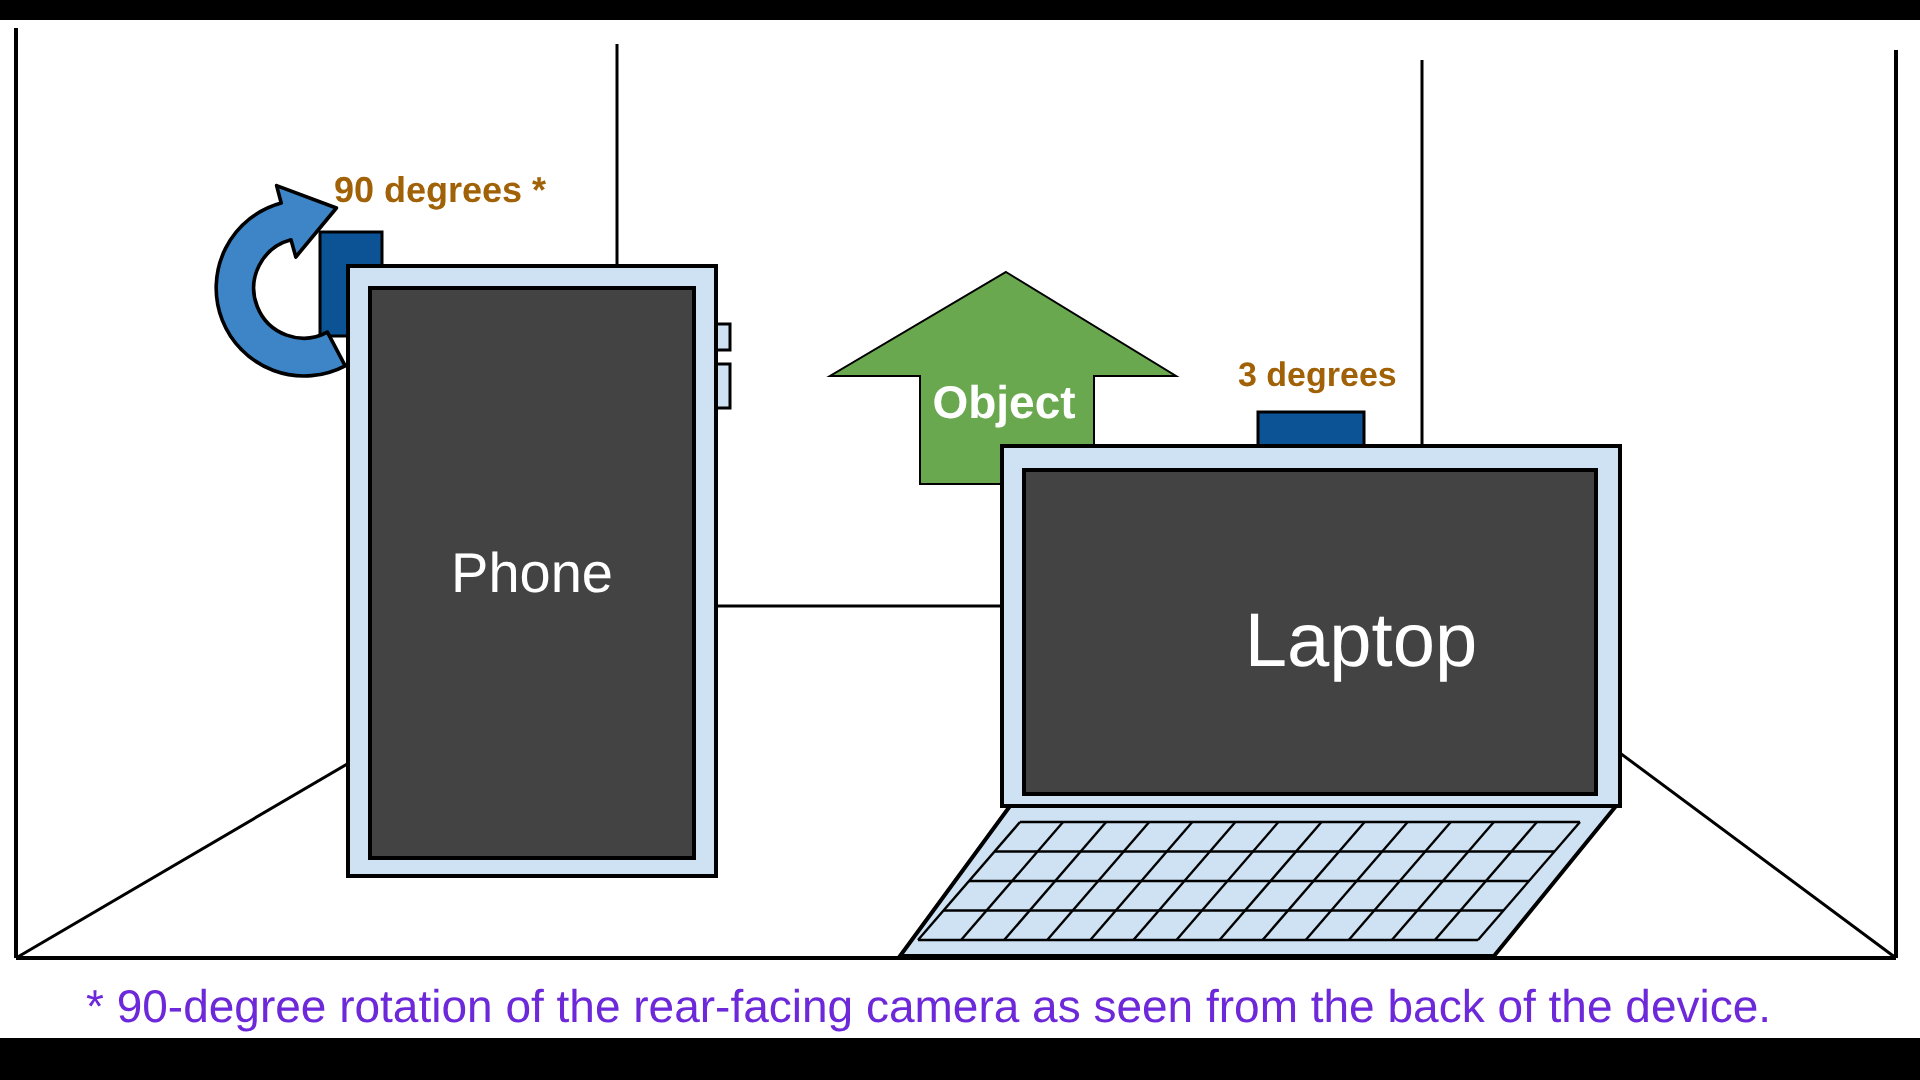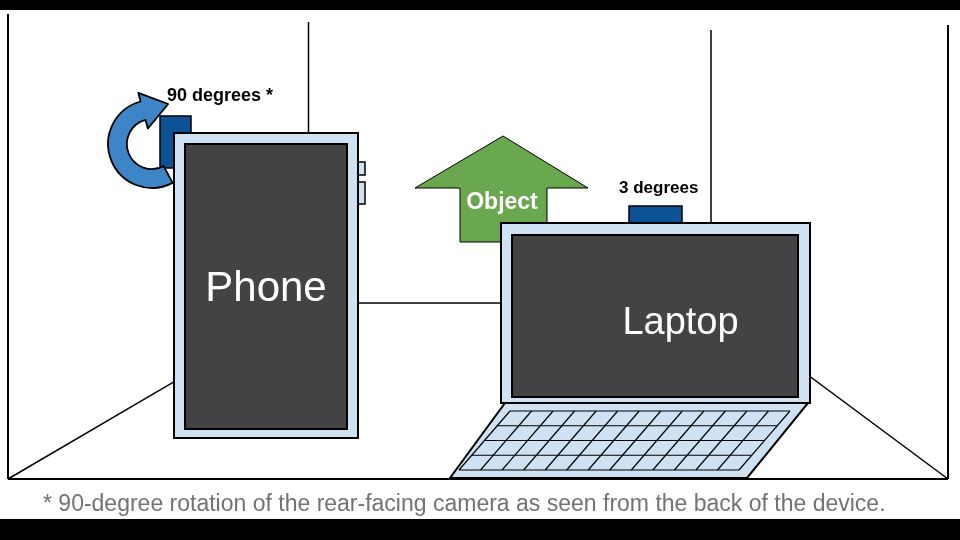--- a/index.html
+++ b/index.html
@@ -4,29 +4,29 @@
 <style>
   html,body{margin:0;padding:0;background:#fff;}
   .stage{position:relative;width:960px;height:540px;background:#fff;overflow:hidden;
          font-family:"Liberation Sans",sans-serif;}
   .bar{position:absolute;left:0;width:960px;background:#000;}
   .bar.top{top:0;height:10px;}
   .bar.bottom{top:519px;height:21px;}
   svg.scene{position:absolute;left:0;top:0;}
   .lbl{position:absolute;white-space:nowrap;}
   .lbl.center{text-align:center;}
-  .rot-lbl{font-size:18px;font-weight:700;color:#000000;line-height:20px;}
+  .rot-lbl{font-size:18px;font-weight:700;color:#a16207;line-height:20px;}
   .rot-lbl.phone{left:167px;top:85px;}
   .rot-lbl.laptop{left:619px;top:178px;font-size:17px;}
   .obj-lbl{left:415px;top:190px;width:174px;font-size:23px;font-weight:700;color:#fff;line-height:23px;}
   .dev-lbl{color:#fff;font-weight:400;}
-  .dev-lbl.phone{left:174px;top:266px;width:184px;font-size:42px;line-height:42px;}
+  .dev-lbl.phone{left:174px;top:266px;width:184px;font-size:28px;line-height:42px;}
   .dev-lbl.laptop{left:501px;top:302px;width:309px;font-size:38px;line-height:38px;padding-left:25px;}
   .caption{position:absolute;left:38px;top:487px;height:32px;background:#fff;
-           padding:0 5px;font-size:23px;line-height:32px;color:#737373;white-space:nowrap;}
+           padding:0 5px;font-size:23px;line-height:32px;color:#6d28d9;white-space:nowrap;}
 </style>
 </head>
 <body>
 
 <div class="stage">
 
   <svg class="scene" width="960" height="540" viewBox="0 0 960 540">
 
     <g stroke="#000" stroke-width="2" fill="none">
       <line x1="8" y1="14" x2="8" y2="479"></line>

